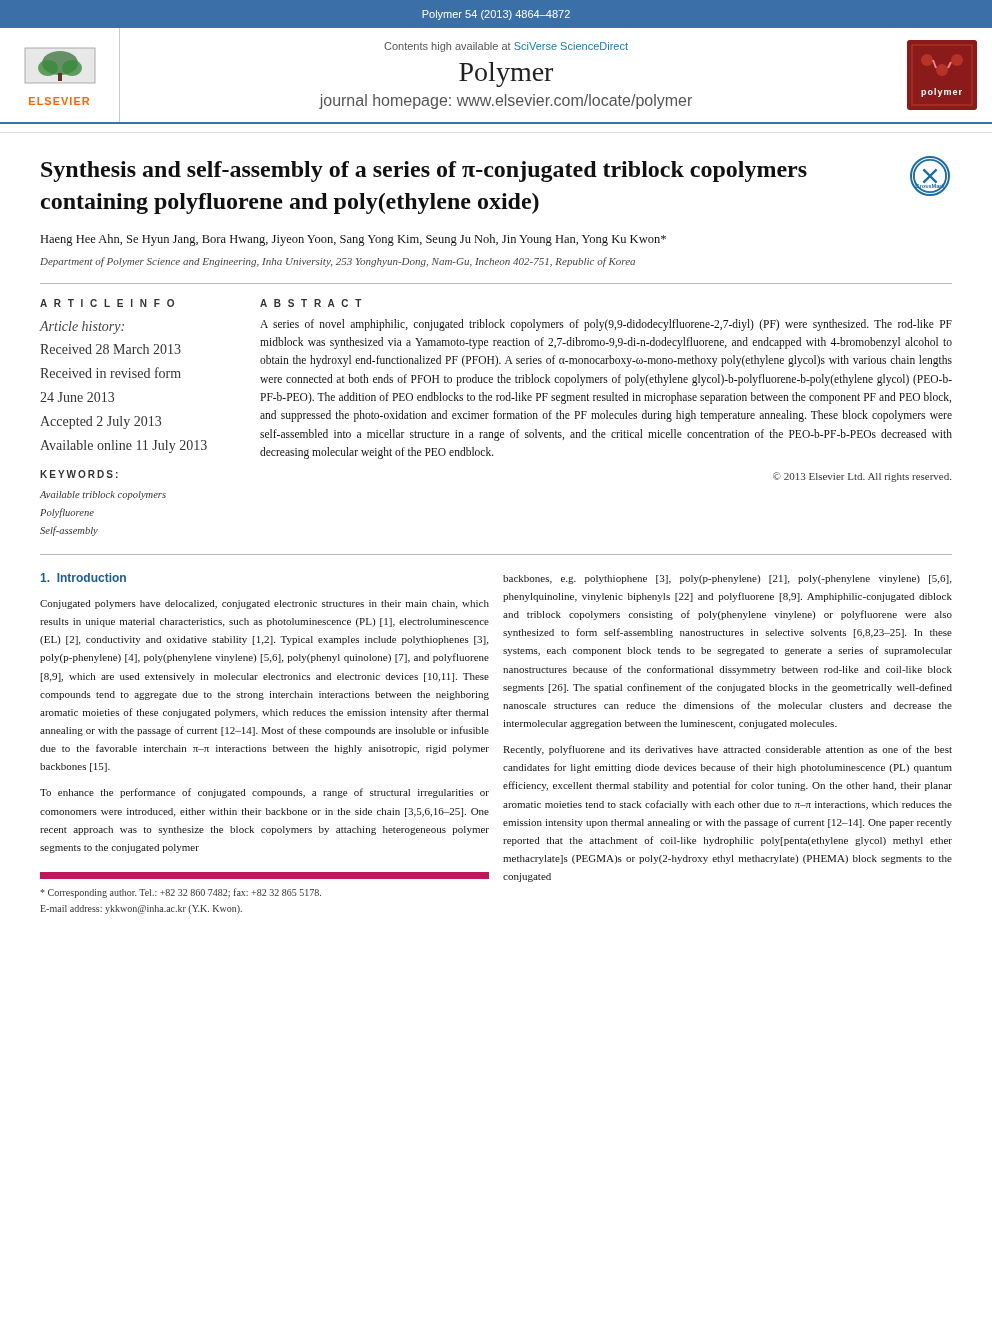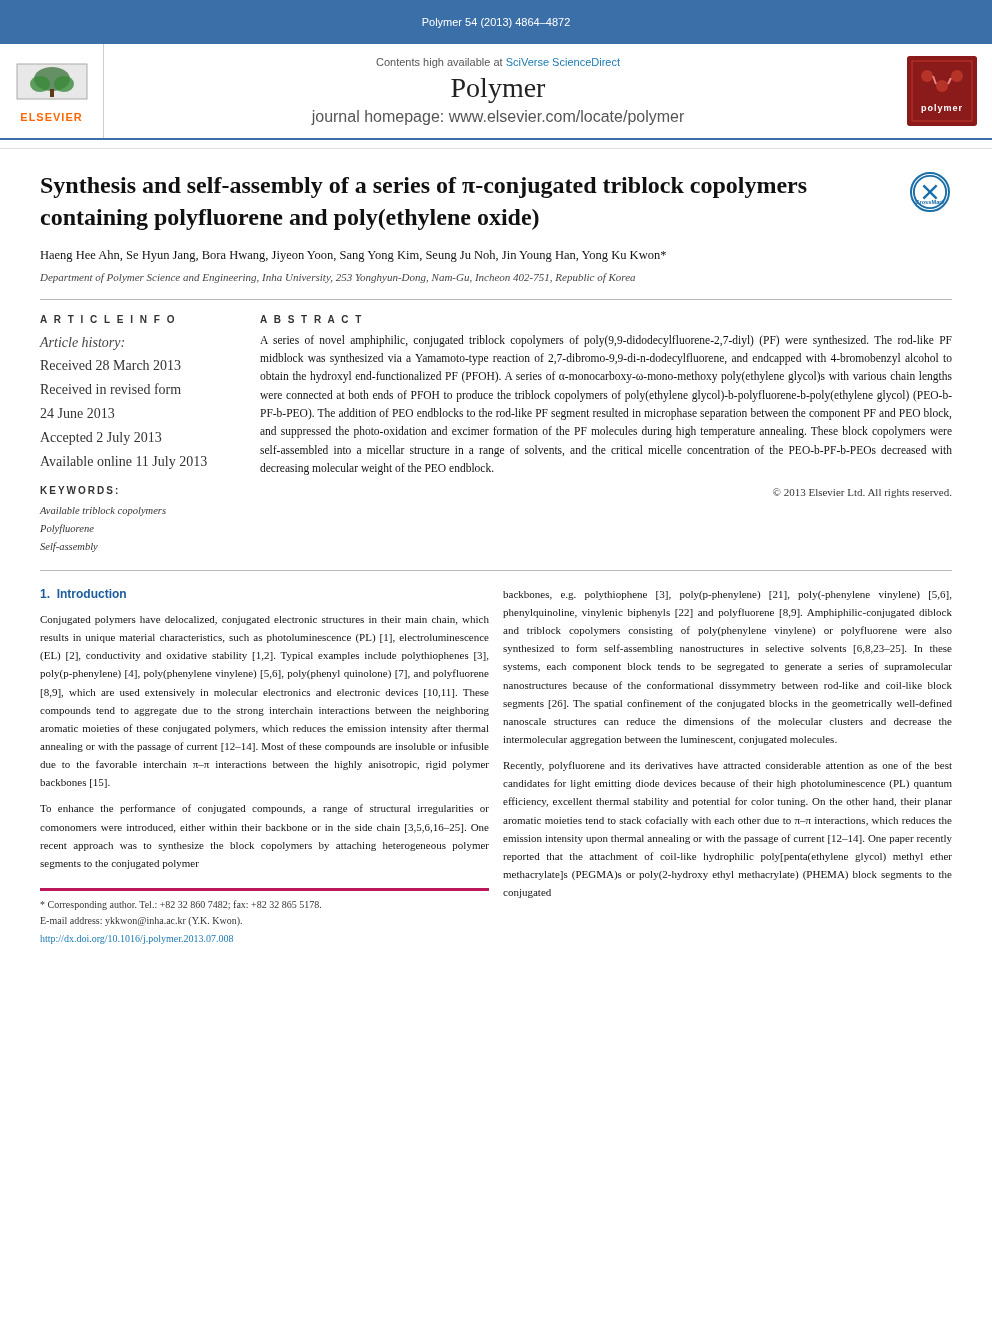--- a/index.html
+++ b/index.html
@@ -15,32 +15,32 @@
       background: #fff;
       display: flex;
       flex-direction: column;
     }
     
     .top-banner {
       background: #3a6fa8;
       color: #fff;
       text-align: center;
       font-size: 11px;
-      padding: 16px 0;
+      padding: 8px 0;
       font-family: Arial, sans-serif;
     }
     
     .journal-header {
       display: flex;
       align-items: stretch;
       border-bottom: 2px solid #3a6fa8;
       padding: 0;
     }
     .journal-header-left {
-      width: 104px;
+      width: 120px;
       padding: 10px;
       display: flex;
       align-items: center;
       justify-content: center;
       border-right: 1px solid #ccc;
     }
     .elsevier-logo {
       display: flex;
       flex-direction: column;
       align-items: center;
@@ -245,21 +245,21 @@
       color: #1a5c9e;
       font-family: Arial, sans-serif;
       margin-bottom: 6px;
     }
     .body-col p {
       margin-bottom: 8px;
       font-size: 11px;
       line-height: 1.65;
     }
     .footnote-section {
-      border-top: 3px solid #be185d;
+      border-top: 7px solid #be185d;
       margin-top: 16px;
       padding-top: 6px;
       font-size: 10px;
       color: #333;
       line-height: 1.6;
     }
     .doi-line {
       font-size: 10px;
       color: #1a7ab5;
       margin-top: 2px;
@@ -378,23 +378,20 @@
         <div class="section-title">
           <span>1.</span>
           &nbsp;<span>Introduction</span>
         </div>
         <p>Conjugated polymers have delocalized, conjugated electronic structures in their main chain, which results in unique material characteristics, such as photoluminescence (PL) [1], electroluminescence (EL) [2], conductivity and oxidative stability [1,2]. Typical examples include polythiophenes [3], poly(p-phenylene) [4], poly(phenylene vinylene) [5,6], poly(phenyl quinolone) [7], and polyfluorene [8,9], which are used extensively in molecular electronics and electronic devices [10,11]. These compounds tend to aggregate due to the strong interchain interactions between the neighboring aromatic moieties of these conjugated polymers, which reduces the emission intensity after thermal annealing or with the passage of current [12–14]. Most of these compounds are insoluble or infusible due to the favorable interchain π–π interactions between the highly anisotropic, rigid polymer backbones [15].</p>
         <p>To enhance the performance of conjugated compounds, a range of structural irregularities or comonomers were introduced, either within their backbone or in the side chain [3,5,6,16–25]. One recent approach was to synthesize the block copolymers by attaching heterogeneous polymer segments to the conjugated polymer</p>
 
         <div class="footnote-section">
           <div>* Corresponding author. Tel.: +82 32 860 7482; fax: +82 32 865 5178.</div>
           <div>E-mail address: ykkwon@inha.ac.kr (Y.K. Kwon).</div>
-          <div class="doi-line">
-            <span>http://dx.doi.org/10.1016/j.polymer.2013.07.008</span>
-          </div>
         </div>
       </div>
 
       <div class="body-col">
         <p>backbones, e.g. polythiophene [3], poly(p-phenylene) [21], poly(-phenylene vinylene) [5,6], phenylquinoline, vinylenic biphenyls [22] and polyfluorene [8,9]. Amphiphilic-conjugated diblock and triblock copolymers consisting of poly(phenylene vinylene) or polyfluorene were also synthesized to form self-assembling nanostructures in selective solvents [6,8,23–25]. In these systems, each component block tends to be segregated to generate a series of supramolecular nanostructures because of the conformational dissymmetry between rod-like and coil-like block segments [26]. The spatial confinement of the conjugated blocks in the geometrically well-defined nanoscale structures can reduce the dimensions of the molecular clusters and decrease the intermolecular aggregation between the luminescent, conjugated molecules.</p>
         <p>Recently, polyfluorene and its derivatives have attracted considerable attention as one of the best candidates for light emitting diode devices because of their high photoluminescence (PL) quantum efficiency, excellent thermal stability and potential for color tuning. On the other hand, their planar aromatic moieties tend to stack cofacially with each other due to π–π interactions, which reduces the emission intensity upon thermal annealing or with the passage of current [12–14]. One paper recently reported that the attachment of coil-like hydrophilic poly[penta(ethylene glycol) methyl ether methacrylate]s (PEGMA)s or poly(2-hydroxy ethyl methacrylate) (PHEMA) block segments to the conjugated</p>
       </div>
 
     </div>
 

